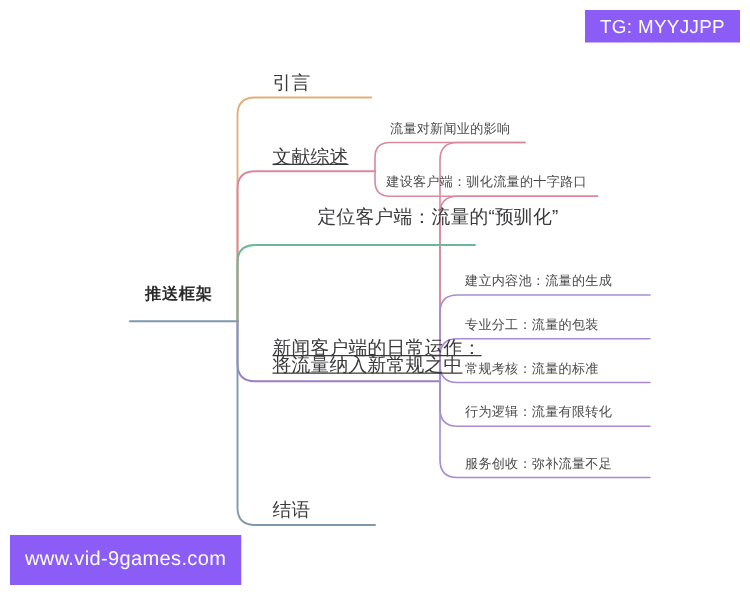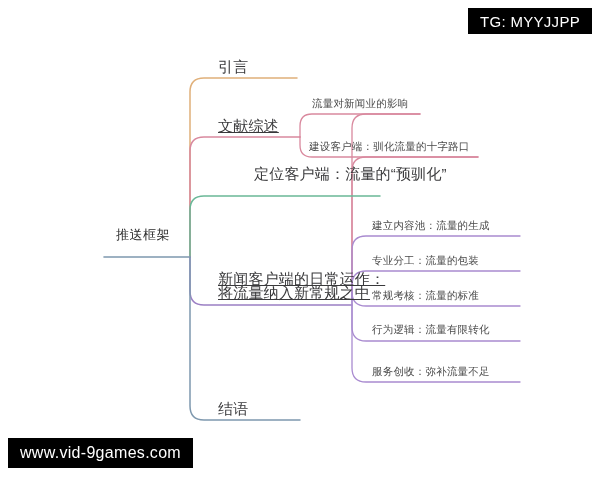--- a/index.html
+++ b/index.html
@@ -34,57 +34,57 @@
     position: absolute;
     white-space: pre;
     color: #3a3a3a;
     font-size: 11px;
     line-height: 14px;
     letter-spacing: 0.2px;
   }
 
   .node-root {
     font-size: 13px;
-    font-weight: normal;
+    font-weight: bold;
     color: #2b2b2b;
     letter-spacing: 0.5px;
   }
 
   .node-main {
     font-size: 15px;
     color: #39393b;
   }
 
   .node-sub {
     font-size: 10.5px;
     color: #4a4a4a;
   }
 
   .watermark {
     position: absolute;
-    background: #000000;
+    background: #8b5cf6;
     color: #ffffff;
     font-size: 15px;
     letter-spacing: 0.3px;
     display: flex;
     align-items: center;
     justify-content: center;
   }
   #watermark-top {
     right: 8px;
     top: 8px;
     padding: 4px 12px;
     height: 26px;
     box-sizing: border-box;
   }
   #watermark-bottom {
     left: 8px;
     bottom: 12px;
     padding: 12px 12px;
-    height: 30px;
+    height: 40px;
     box-sizing: border-box;
     font-size: 16px;
   }
 </style>
 </head>
 <body>
 
 <div id="mindmap-canvas">
   <svg class="map-svg" id="map-svg" viewBox="0 0 600 480">
       <path d="M 104 257 L 190 257" stroke="#7e98ae" stroke-width="1.6" fill="none" stroke-linecap="round"></path>
@@ -108,20 +108,20 @@
       <div class="node-label node-main" style="left: 218px; top: 60px;">引言</div>
       <div class="node-label node-main" style="left: 218px; top: 119px; text-decoration: underline;">文献综述</div>
       <div class="node-label node-sub" style="left: 312px; top: 96px;">流量对新闻业的影响</div>
       <div class="node-label node-sub" style="left: 309px; top: 139px;">建设客户端：驯化流量的十字路口</div>
       <div class="node-label node-main" style="left: 218px; top: 167px; margin-left: 36px;">定位客户端：流量的“预驯化”</div>
       <div class="node-label node-main" style="left: 218px; top: 272px; text-decoration: underline;">新闻客户端的日常运作：
 将流量纳入新常规之中</div>
       <div class="node-label node-sub" style="left: 372px; top: 218px;">建立内容池：流量的生成</div>
       <div class="node-label node-sub" style="left: 372px; top: 253px;">专业分工：流量的包装</div>
       <div class="node-label node-sub" style="left: 372px; top: 288px;">常规考核：流量的标准</div>
-      <div class="node-label node-sub" style="left: 372px; top: 323px; font-family: Liberation Serif, serif;">行为逻辑：流量有限转化</div>
+      <div class="node-label node-sub" style="left: 372px; top: 323px;">行为逻辑：流量有限转化</div>
       <div class="node-label node-sub" style="left: 372px; top: 364px;">服务创收：弥补流量不足</div>
       <div class="node-label node-main" style="left: 218px; top: 402px;">结语</div>
     </div>
 </div>
 
 <div class="watermark" id="watermark-top">TG: MYYJJPP</div>
 <div class="watermark" id="watermark-bottom">www.vid-9games.com</div>
 
 </body></html>

